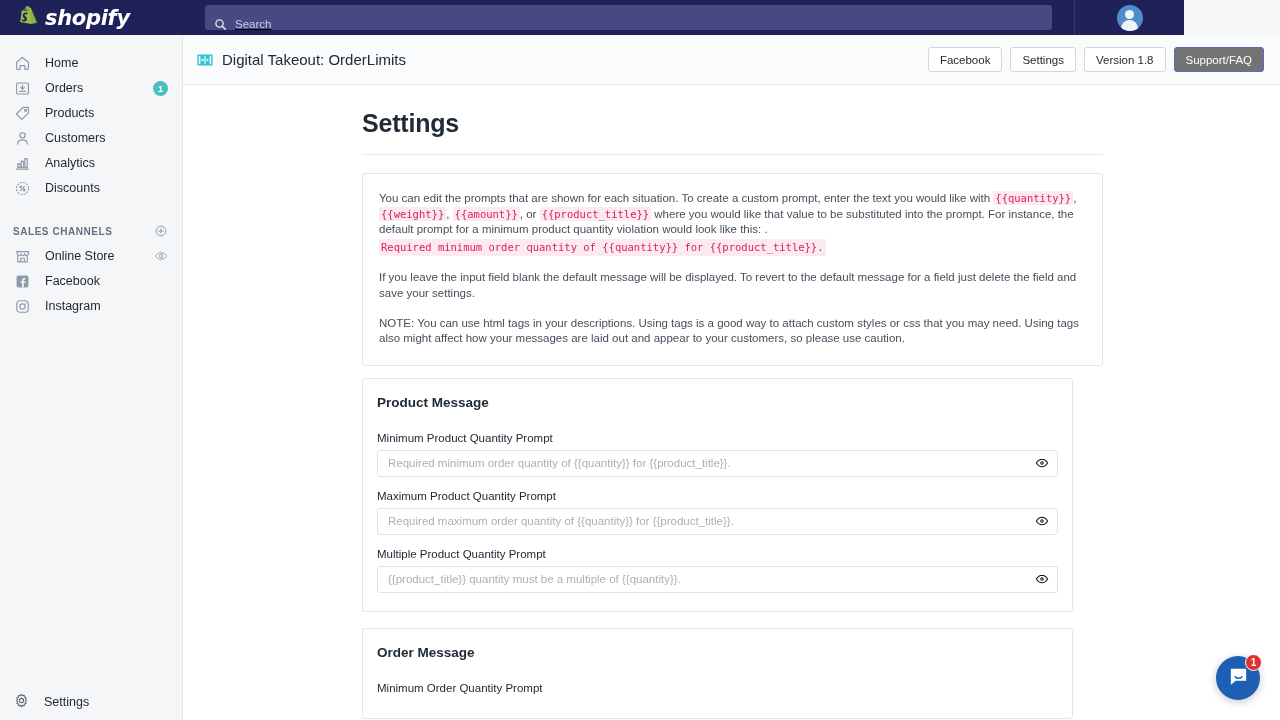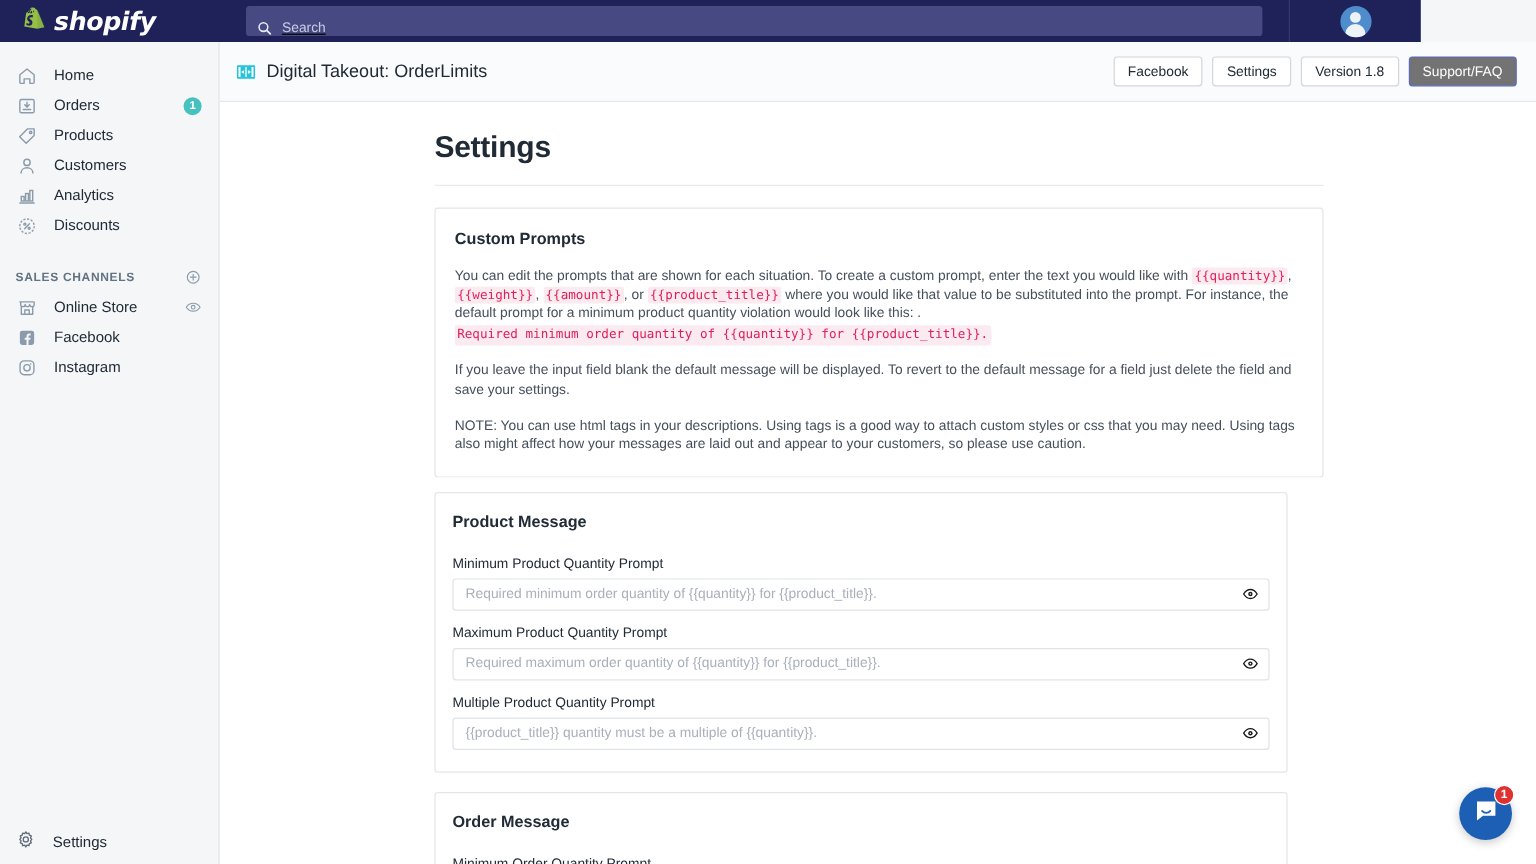--- a/index.html
+++ b/index.html
@@ -478,21 +478,20 @@
   </div>
 </div>
 
 <div class="main">
 
   <div class="page-title">Settings</div>
   <div class="title-rule"></div>
 
   <div class="card first">
     <div class="card-pad">
-      <div class="card-h">Custom Prompts</div>
 
       <div class="para">
         <span>You can edit the prompts that are shown for each situation. To create a custom prompt, enter the text you would like with </span><code class="tk">{{quantity}}</code><span>, </span><code class="tk">{{weight}}</code><span>, </span><code class="tk">{{amount}}</code><span>, or </span><code class="tk">{{product_title}}</code><span> where you would like that value to be substituted into the prompt. For instance, the default prompt for a minimum product quantity violation would look like this: .</span><br>
         <code class="tk blk">Required minimum order quantity of {{quantity}} for {{product_title}}.</code>
       </div>
 
       <div class="para">If you leave the input field blank the default message will be displayed. To revert to the default message for a field just delete the field and save your settings.</div>
       <div class="para">NOTE: You can use html tags in your descriptions. Using tags is a good way to attach custom styles or css that you may need. Using tags also might affect how your messages are laid out and appear to your customers, so please use caution.</div>
     </div>
   </div>

